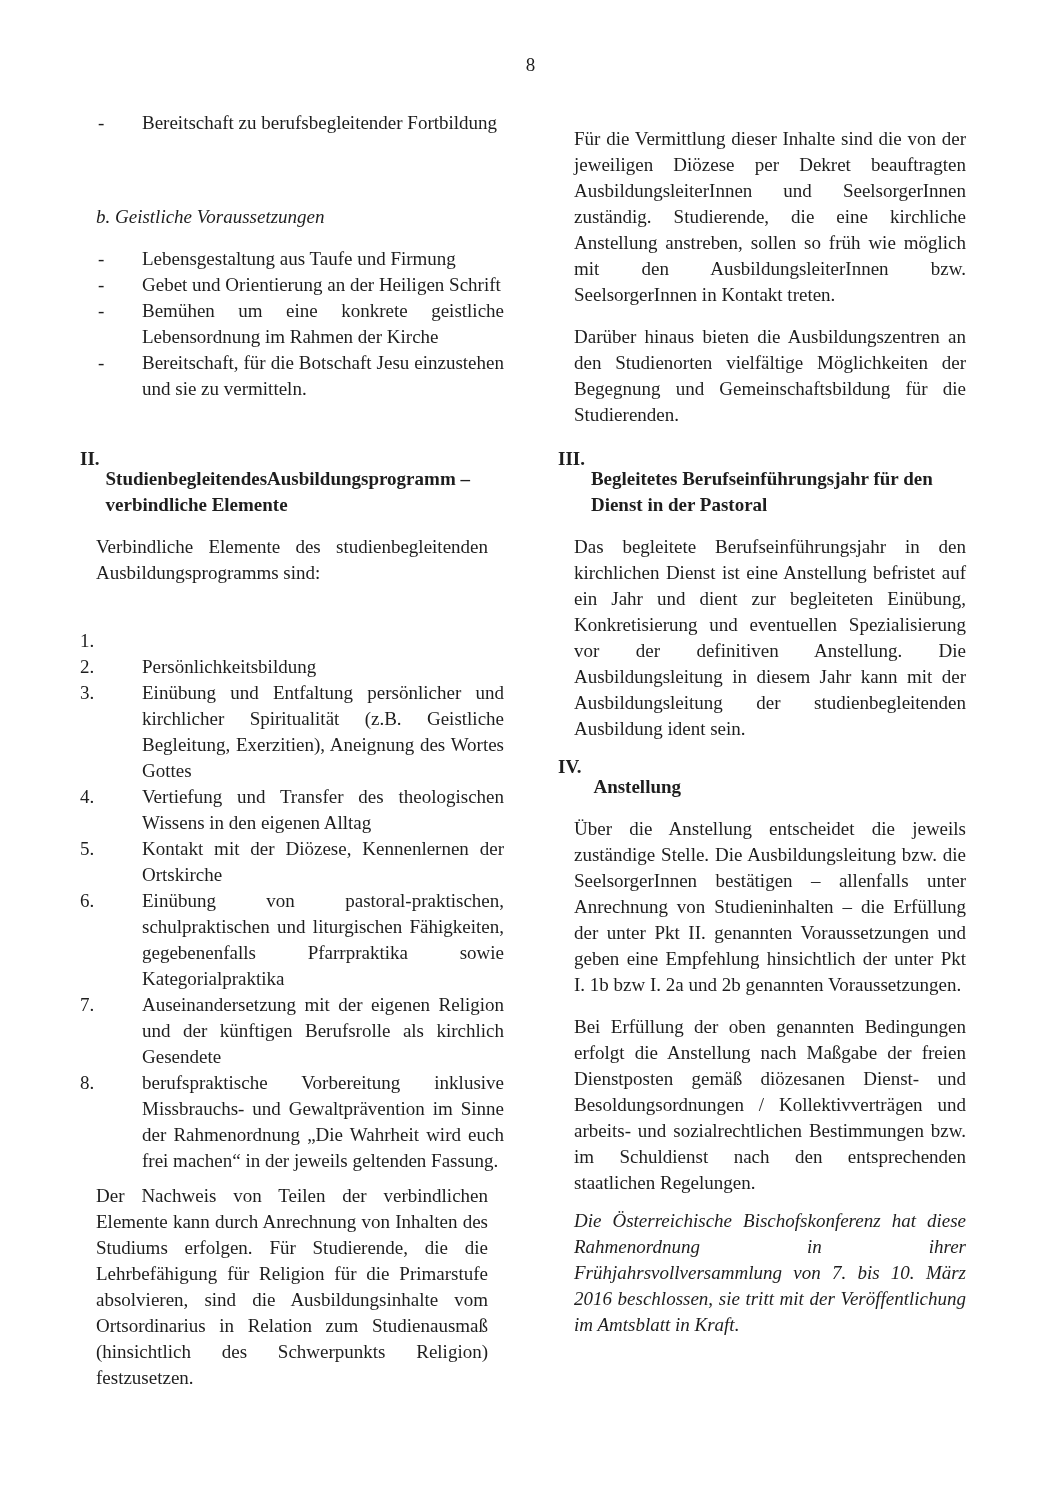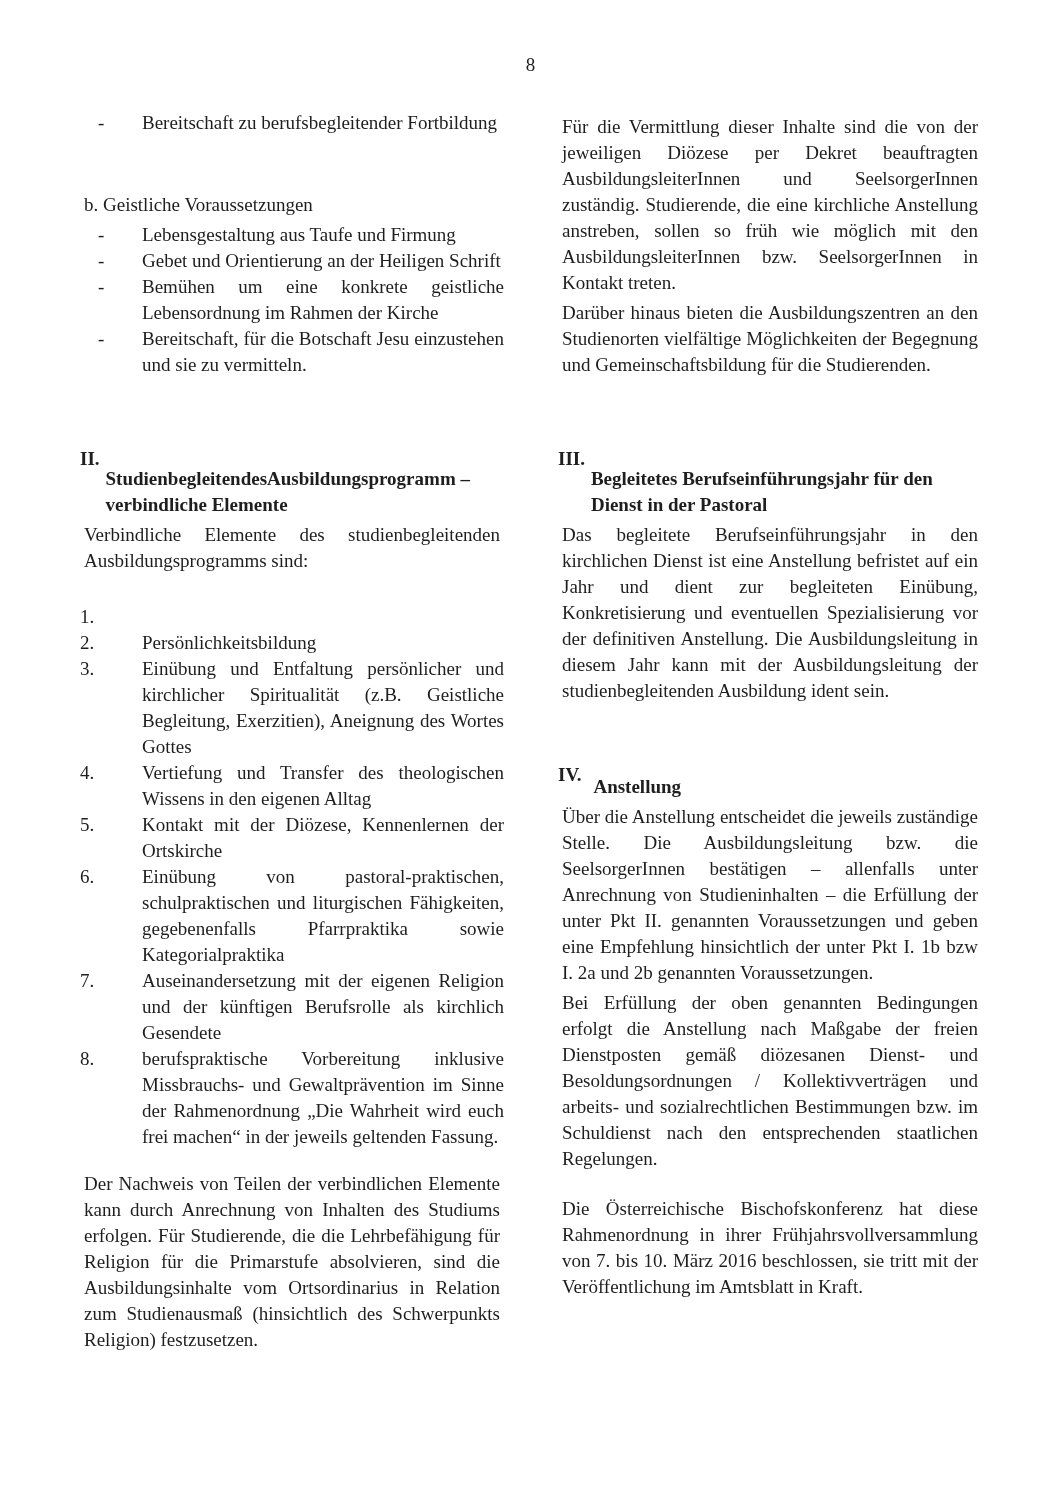--- a/index.html
+++ b/index.html
@@ -39,40 +39,40 @@
   .dash-item .mark {
     width: 62px;
     flex: 0 0 62px;
     padding-left: 18px;
     box-sizing: border-box;
   }
   .dash-item .txt {
     flex: 1;
     text-align: justify;
   }
-  .italic { }
+  .italic { font-style: italic; }
   .heading {
     font-weight: bold;
     display: flex;
   }
   .heading .num { flex: 0 0 auto; padding-right: 6px; }
   .heading .ht { flex: 1; margin-top: 20px; }
   .num-item {
     display: flex;
     align-items: flex-start;
   }
   .num-item .mark {
     width: 62px;
     flex: 0 0 62px;
   }
   .num-item .txt {
     flex: 1;
     text-align: justify;
   }
-  p { margin: 4px; }
+  p { margin: 16px; }
   .gap { height: 26px; }
 </style>
 </head>
 <body>
 
 <div class="page-number">8</div>
 
 <div class="col col-left" style="top:110px;">
   <div class="dash-item">
     <span class="mark">-</span>
@@ -152,21 +152,21 @@
 <div class="col col-right" style="top:446px;">
   <div class="heading">
     <span class="num">III.</span>
     <span class="ht">Begleitetes Berufseinführungsjahr für den Dienst in der Pastoral</span>
   </div>
   <p class="just">Das begleitete Berufseinführungsjahr in den kirchlichen Dienst ist eine Anstellung befristet auf ein Jahr und dient zur begleiteten Einübung, Konkretisierung und eventuellen Spezialisierung vor der definitiven Anstellung. Die Ausbildungsleitung in diesem Jahr kann mit der Ausbildungsleitung der studienbegleitenden Ausbildung ident sein.</p>
 </div>
 
 <div class="col col-right" style="top:754px;">
   <div class="heading">
-    <span class="num" style="padding-right:12px;margin-top:8px;">IV.</span>
+    <span class="num" style="padding-right:12px;">IV.</span>
     <span class="ht">Anstellung</span>
   </div>
   <p class="just">Über die Anstellung entscheidet die jeweils zuständige Stelle. Die Ausbildungsleitung bzw. die SeelsorgerInnen bestätigen – allenfalls unter Anrechnung von Studieninhalten – die Erfüllung der unter Pkt II. genannten Voraussetzungen und geben eine Empfehlung hinsichtlich der unter Pkt I. 1b bzw I. 2a und 2b genannten Voraussetzungen.</p>
   <p class="just">Bei Erfüllung der oben genannten Bedingungen erfolgt die Anstellung nach Maßgabe der freien Dienstposten gemäß diözesanen Dienst- und Besoldungsordnungen / Kollektivverträgen und arbeits- und sozialrechtlichen Bestimmungen bzw. im Schuldienst nach den entsprechenden staatlichen Regelungen.</p>
 </div>
 
 <div class="col col-right" style="top:1192px;">
   <p class="just italic">Die Österreichische Bischofskonferenz hat diese Rahmenordnung in ihrer Frühjahrsvollversammlung von 7. bis 10. März 2016 beschlossen, sie tritt mit der Veröffentlichung im Amtsblatt in Kraft.</p>
 </div>
 

